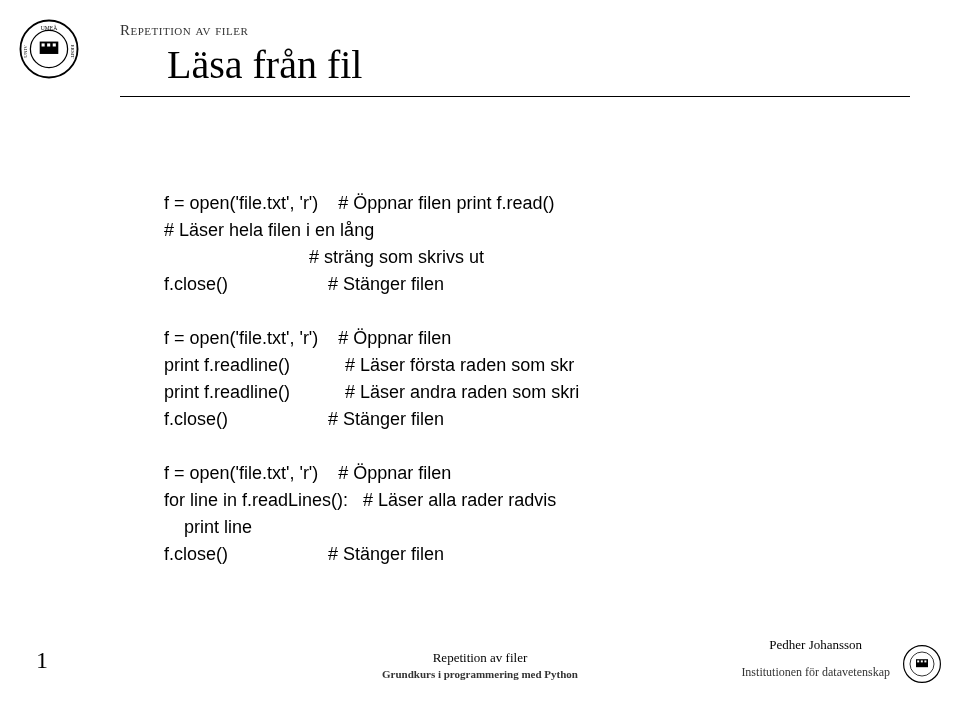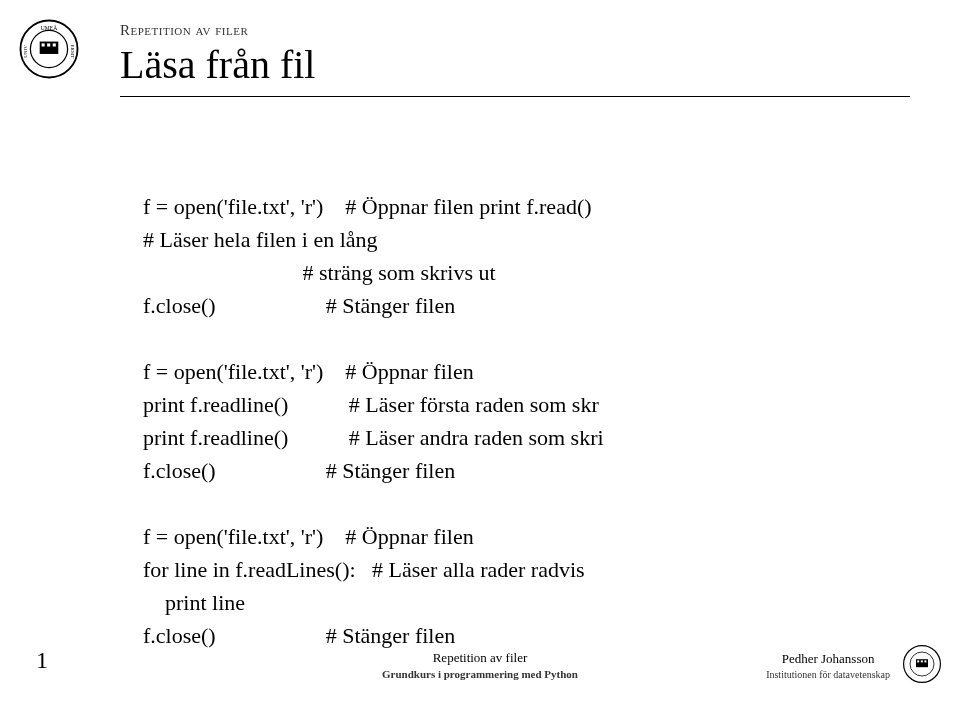--- a/index.html
+++ b/index.html
@@ -29,32 +29,33 @@
   .section-label {
     font-variant: small-caps;
     font-size: 15px;
     letter-spacing: 0.5px;
     color: #333;
   }
   .title {
     font-size: 40px;
     font-weight: normal;
     margin-top: 2px;
+    margin-left: 47px;
   }
   .rule {
     border: none;
     border-top: 1.5px solid #000;
     margin-top: 8px;
   }
   .code {
     position: absolute;
     top: 190px;
-    left: 143px;
-    font-family: Liberation Serif, serif;
-    font-size: 22px;
+    left: 164px;
+    font-family: Liberation Sans, sans-serif;
+    font-size: 18px;
     line-height: 1.5;
     white-space: pre;
   }
   .page-num {
     position: absolute;
     left: 36px;
     bottom: 30px;
     font-size: 24px;
   }
   .footer-center {
@@ -66,21 +67,21 @@
   }
   .footer-center .top { font-size: 13px; }
   .footer-center .bot { font-size: 11px; color: #333; margin-top: 2px; font-weight: bold; }
   .footer-right {
     position: absolute;
     bottom: 24px;
     right: 70px;
     text-align: center;
   }
   .footer-right .top { font-size: 13px; }
-  .footer-right .bot { font-size: 10px; color: #333; margin-top: 2px; }
+  .footer-right .bot { font-size: 12px; color: #333; margin-top: 12px; }
   .logo-bottom {
     position: absolute;
     bottom: 20px;
     right: 18px;
     width: 40px;
     height: 40px;
   }
 </style>
 </head>
 <body>

